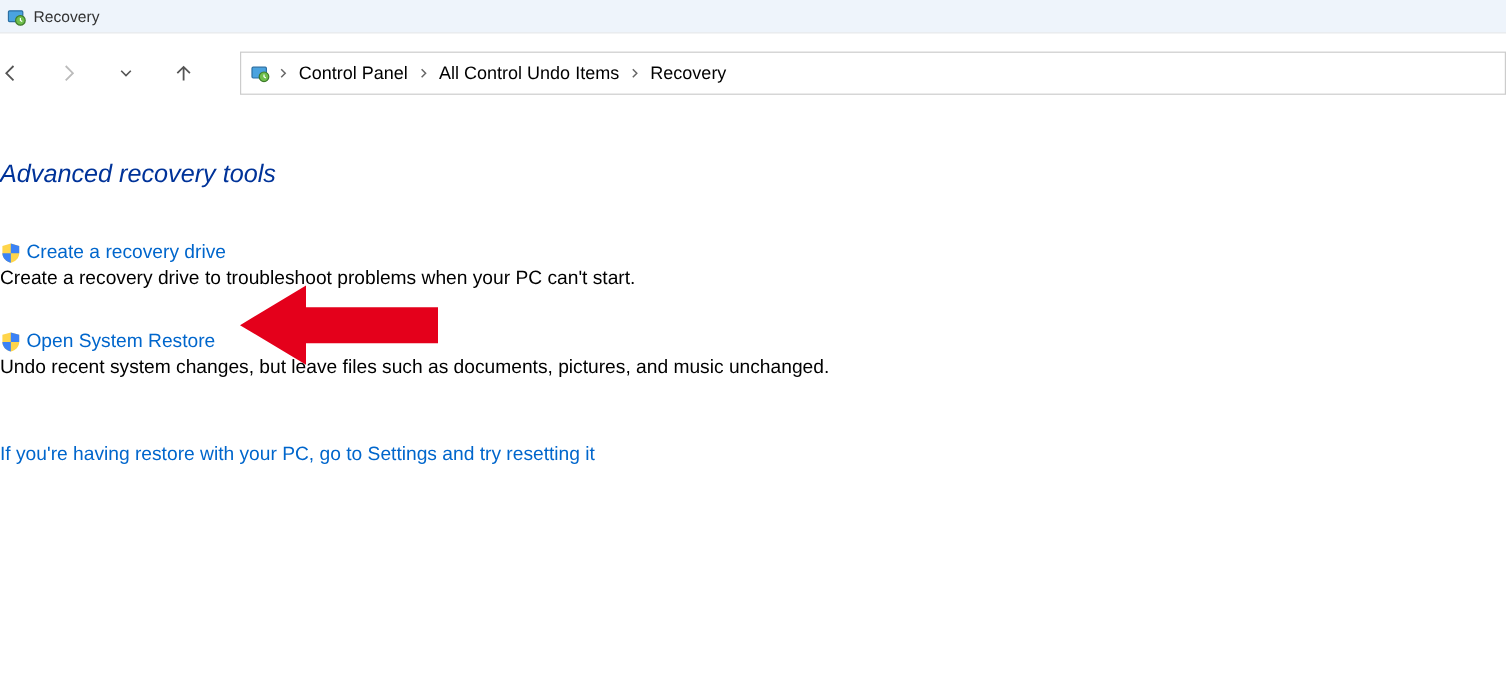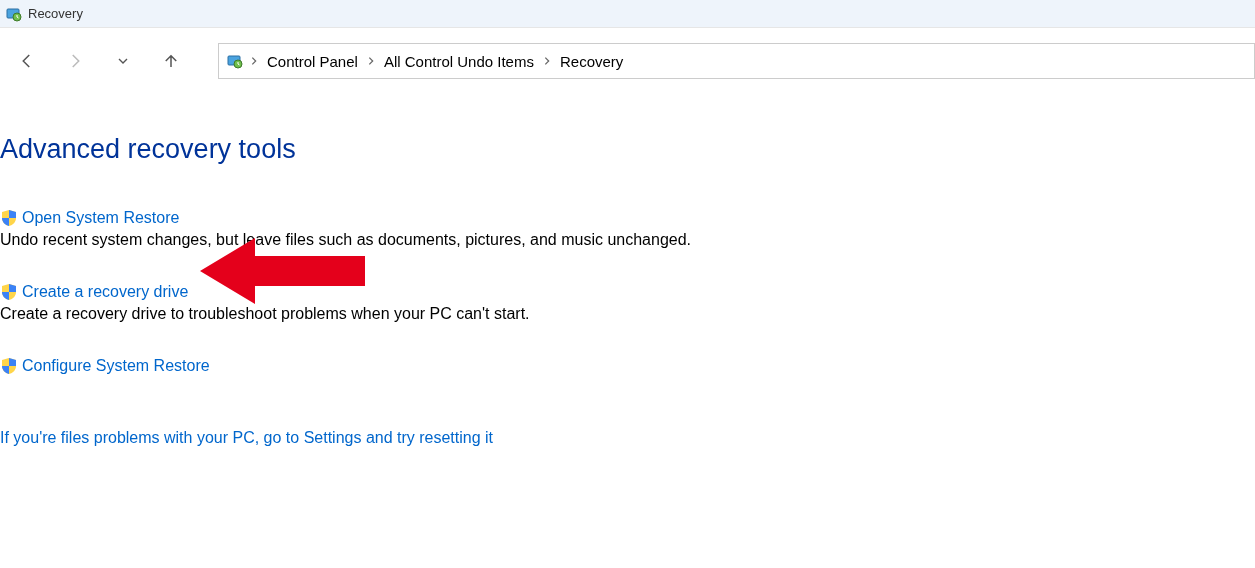--- a/index.html
+++ b/index.html
@@ -26,21 +26,20 @@
     width: 16px; height: 16px;
     display: inline-block;
   }
   .title-text { font-size: 13px; color: #333; }
 
   .navrow {
     height: 66px;
     display: flex;
     align-items: center;
     background: #fff;
-    padding-left: 18px;
   }
   .navbtns {
     display: flex;
     align-items: center;
     gap: 30px;
     margin-right: 38px;
   }
   .navbtn {
     width: 18px; height: 18px;
     display: flex; align-items: center; justify-content: center;
@@ -83,23 +82,24 @@
     font-size: 15px;
   }
 
   .main {
     flex: 1;
     padding-right: 30px;
     position: relative;
   }
   .heading {
     color: #003399;
-    font-size: 27px;
+    font-size: 21px;
     font-weight: 400;
     margin: 10px 0 44px 0;
+    font-style: italic;
   }
   .opt {
     margin-bottom: 34px;
   }
   .opt .link-row {
     display: flex;
     align-items: center;
     gap: 4px;
   }
   .shield {
@@ -198,62 +198,52 @@
         </svg>
       </span>
     <span class="bc">Recovery</span>
   </div>
 </div>
 
 <div class="content">
 
   <div class="main">
     <div class="heading">Advanced recovery tools</div>
+
+    <div class="opt">
+      <div class="link-row">
+        <span class="shield">
+          <svg viewBox="0 0 18 18">
+              <path d="M9 1 L16 3 V9 C16 13 13 16 9 17 C5 16 2 13 2 9 V3 Z" fill="#ffd54a"></path>
+              <path d="M9 1 L16 3 V9 H9 Z" fill="#3b82f6"></path>
+              <path d="M9 9 H2 V9 C2 13 5 16 9 17 Z" fill="#3b82f6"></path>
+            </svg>
+        </span>
+        <span class="link">Create a recovery drive</span>
+      </div>
+      <div class="desc">Create a recovery drive to troubleshoot problems when your PC can't start.</div>
+    </div>
 
     <div class="opt">
       <div class="link-row">
         <span class="shield">
           <svg viewBox="0 0 18 18">
               <path d="M9 1 L16 3 V9 C16 13 13 16 9 17 C5 16 2 13 2 9 V3 Z" fill="#ffd54a"></path>
               <path d="M9 1 L16 3 V9 H9 Z" fill="#3b82f6"></path>
               <path d="M9 9 H2 V9 C2 13 5 16 9 17 Z" fill="#3b82f6"></path>
             </svg>
         </span>
         <span class="link">Open System Restore</span>
       </div>
       <div class="desc">Undo recent system changes, but leave files such as documents, pictures, and music unchanged.</div>
     </div>
 
     <div class="opt">
-      <div class="link-row">
-        <span class="shield">
-          <svg viewBox="0 0 18 18">
-              <path d="M9 1 L16 3 V9 C16 13 13 16 9 17 C5 16 2 13 2 9 V3 Z" fill="#ffd54a"></path>
-              <path d="M9 1 L16 3 V9 H9 Z" fill="#3b82f6"></path>
-              <path d="M9 9 H2 V9 C2 13 5 16 9 17 Z" fill="#3b82f6"></path>
-            </svg>
-        </span>
-        <span class="link">Create a recovery drive</span>
-      </div>
-      <div class="desc">Create a recovery drive to troubleshoot problems when your PC can't start.</div>
     </div>
 
-    <div class="opt">
-      <div class="link-row">
-        <span class="shield">
-          <svg viewBox="0 0 18 18">
-              <path d="M9 1 L16 3 V9 C16 13 13 16 9 17 C5 16 2 13 2 9 V3 Z" fill="#ffd54a"></path>
-              <path d="M9 1 L16 3 V9 H9 Z" fill="#3b82f6"></path>
-              <path d="M9 9 H2 V9 C2 13 5 16 9 17 Z" fill="#3b82f6"></path>
-            </svg>
-        </span>
-        <span class="link">Configure System Restore</span>
-      </div>
-    </div>
-
-    <span class="extra-link">If you're files problems with your PC, go to Settings and try resetting it</span>
+    <span class="extra-link">If you're having restore with your PC, go to Settings and try resetting it</span>
 
     
     <svg class="arrow" viewBox="0 0 170 90">
       <polygon points="0,45 55,12 55,30 165,30 165,60 55,60 55,78" fill="#e4001b"></polygon>
     </svg>
   </div>
 </div>
 
 </body></html>

